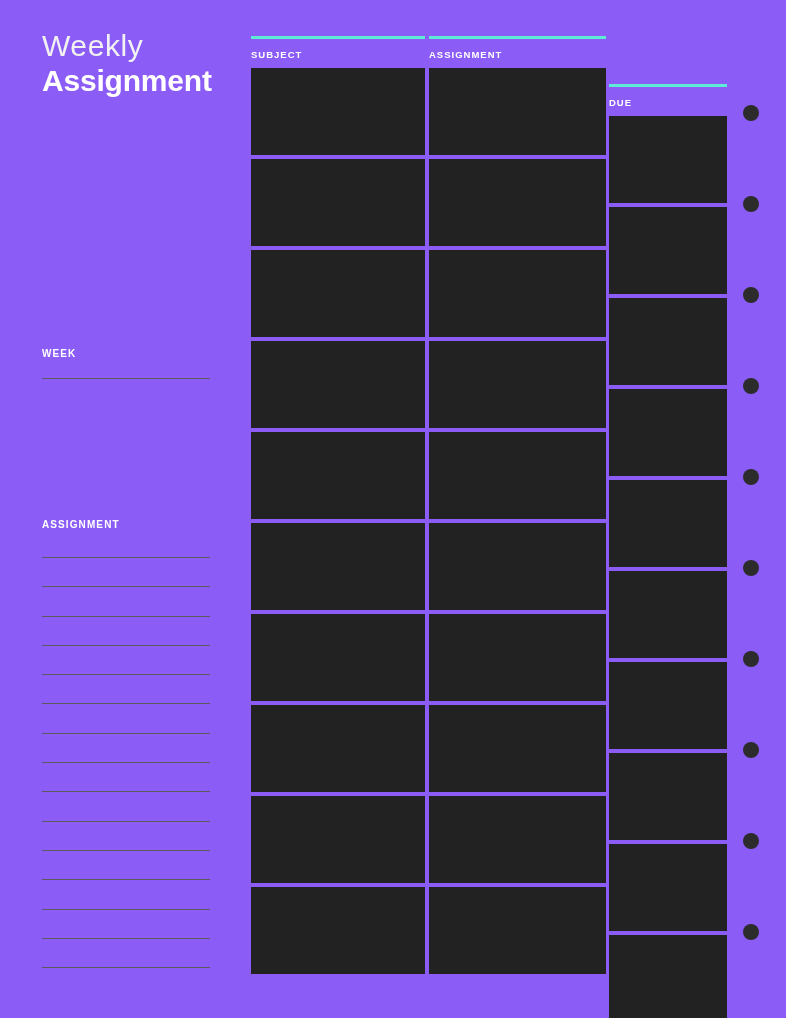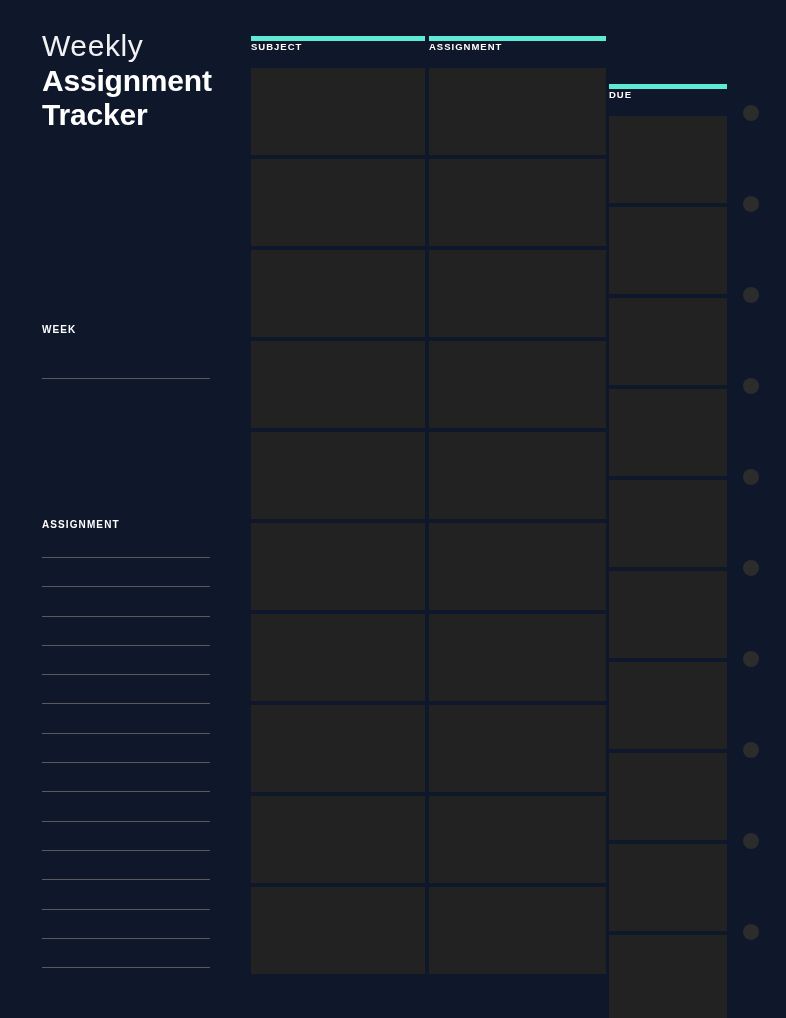--- a/index.html
+++ b/index.html
@@ -10,21 +10,21 @@
   }
   body {
     font-family: "Liberation Sans", sans-serif;
     -webkit-font-smoothing: antialiased;
   }
 
   #page {
     position: relative;
     width: 786px;
     height: 1018px;
-    background: #0f172a;
+    background: #8b5cf6;
     overflow: hidden;
   }
 
   
   .sidebar {
     position: absolute;
     left: 42px;
     top: 28px;
     width: 170px;
     height: 945px;
@@ -60,21 +60,21 @@
   .section-label {
     position: absolute;
     left: 0;
     font-family: "Liberation Sans", sans-serif;
     font-weight: bold;
     font-size: 10px;
     letter-spacing: 1.1px;
     color: #ffffff;
     white-space: nowrap;
   }
-  .label-week { top: 296px; text-align: right; }
+  .label-week { top: 320px; text-align: right; }
   .label-reminders { top: 491px; }
 
   .rule {
     position: absolute;
     left: 0;
     width: 168px;
     height: 1px;
     background: #5a5a5a;
   }
   .rule-week { top: 350px; }
@@ -102,22 +102,22 @@
   }
 
   .table-head {
     display: flex;
     width: 476px;
     height: 32px;
   }
   .th {
     position: relative;
     box-sizing: border-box;
-    border-top: 5px solid #5eead4;
-    padding-top: 0;
+    border-top: 3px solid #5eead4;
+    padding-top: 10px;
     font-family: "Liberation Sans", sans-serif;
     font-weight: bold;
     font-size: 9.5px;
     letter-spacing: 1px;
     color: #ffffff;
     white-space: nowrap;
   }
   .col-1 { width: 174px; margin-right: 4px; }
   .col-2 { width: 177px; margin-right: 3px; }
   .col-3 { width: 118px; margin-top: 48px; }
@@ -158,21 +158,20 @@
 </head>
 <body>
 
 <div id="page">
 
   <div class="sidebar">
 
     <div class="title-block">
       <span class="title-light">Weekly</span>
       <span class="title-bold">Assignment</span>
-      <span class="title-bold">Tracker</span>
     </div>
 
     <div class="section-label label-week">WEEK</div>
     <div class="rule rule-week"></div>
 
     <div class="section-label label-reminders">ASSIGNMENT</div>
 
     <div class="reminder-lines">
         <div class="reminder-line"></div>
         <div class="reminder-line"></div>

